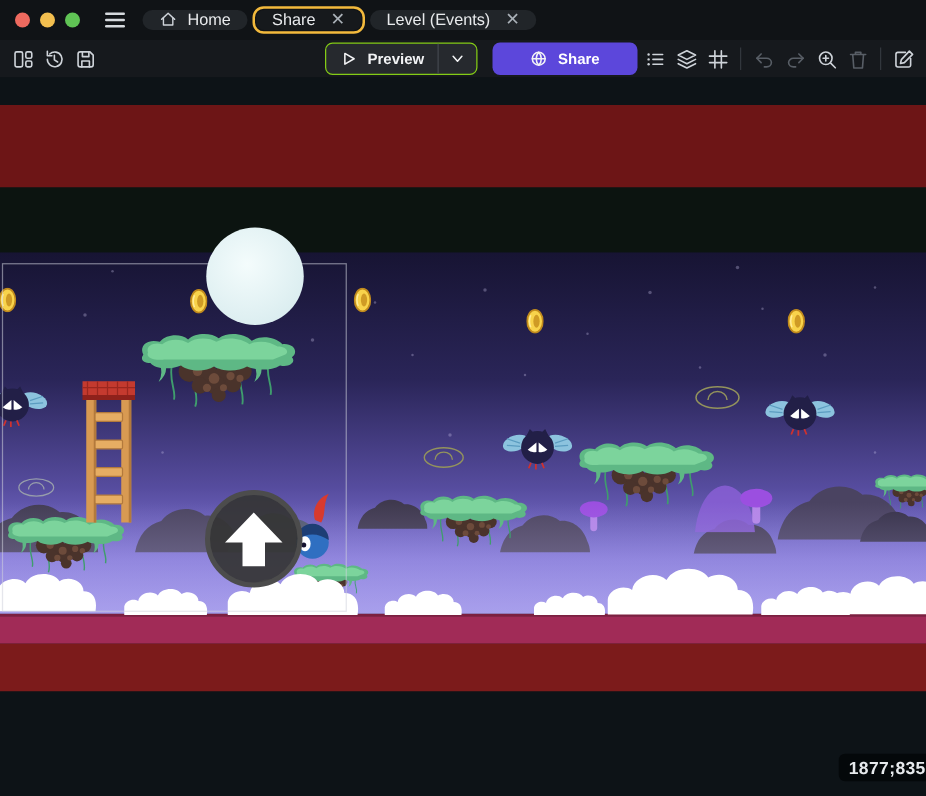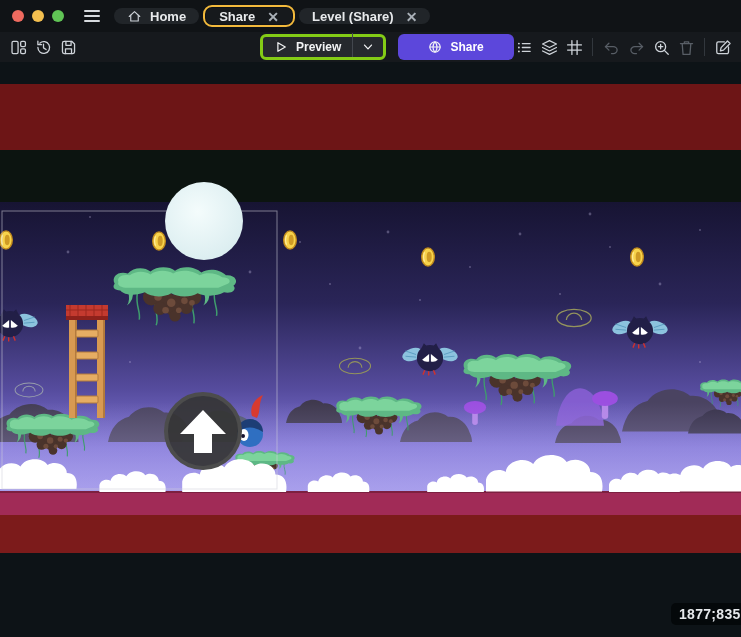--- a/index.html
+++ b/index.html
@@ -6,36 +6,36 @@
   body{width:741px;height:637px;overflow:hidden;background:#0d1317;font-family:"Liberation Sans",sans-serif}
   .app{position:relative;width:741px;height:637px;background:var(--editor-bg,#0d1317)}
 
   
   .titlebar{height:32px;background:var(--titlebar-bg,#101316);display:flex;align-items:center;padding-left:12px;box-sizing:border-box}
   .traffic{display:flex;gap:8px;align-items:center}
   .tl{width:12px;height:12px;border-radius:50%;display:inline-block}
   .hamburger{margin-left:16px;display:flex;flex-direction:column;gap:3px;padding:4px;cursor:pointer}
   .hamburger span{width:16px;height:2px;background:#d6dade;border-radius:1px}
   .tabs{display:flex;align-items:center;margin-left:10px;gap:4px;height:100%}
-  .tab{height:16px;display:flex;align-items:flex-end;gap:8px;padding:0 13px;background:var(--tab-bg,#212529);border-radius:8px;color:#e8eaec;font-size:13px;font-weight:700;cursor:pointer;white-space:nowrap}
+  .tab{height:16px;display:flex;align-items:flex-start;gap:8px;padding:0 13px;background:var(--tab-bg,#212529);border-radius:8px;color:#e8eaec;font-size:13px;font-weight:400;cursor:pointer;white-space:nowrap}
   .tab .ticon{width:15px;height:15px}
   .tab.active{background:var(--tab-active-bg,#16191c);border-radius:6px}
   .tab-highlight{border:2px solid var(--highlight,#f2b93c);border-radius:9px;padding:1px;display:flex}
   .close{font-size:14px;color:#aab1b8;margin-left:4px;line-height:1;cursor:pointer}
 
   
   .toolbar{height:30px;background:var(--toolbar-bg,#16191d);display:flex;align-items:center;padding:0 6px;box-sizing:border-box;position:relative}
   .tgroup{display:flex;align-items:center;gap:1px}
   .tgroup.right{margin-left:auto}
   .tbtn{width:24px;height:24px;display:flex;align-items:center;justify-content:center;border-radius:4px;cursor:pointer}
   .ticon{width:19px;height:19px;stroke:#ced3d9;fill:none;stroke-width:1.5;stroke-linecap:round;stroke-linejoin:round}
   .tbtn.dim .ticon{stroke:#585e66}
   .tdiv{width:1px;height:18px;background:#32373d;margin:0 5px}
   .center{position:absolute;left:260px;display:flex;gap:12px;align-items:center}
-  .preview-btn{display:flex;align-items:flex-end;height:26px;background:#26292e;border:3px solid #84cc16;border-radius:6px;color:#f2f3f5;font-size:12px;font-weight:700;cursor:pointer;box-sizing:border-box}
+  .preview-btn{display:flex;align-items:flex-end;height:26px;background:#26292e;border:1px solid #84cc16;border-radius:6px;color:#f2f3f5;font-size:12px;font-weight:700;cursor:pointer;box-sizing:border-box}
   .preview-btn .seg{padding:0 11px;display:flex;align-items:center;gap:8px;height:100%}
   .preview-btn .vdiv{width:1px;height:24px;background:#43474e}
   .preview-btn .drop{padding:0 8px;display:flex;align-items:center;height:100%}
   .share-btn{display:flex;align-items:center;gap:8px;height:26px;padding:0 30px;background:var(--share,#5c47db);border-radius:6px;color:#fff;font-size:12px;font-weight:700;cursor:pointer}
   .bicon{width:14px;height:14px;stroke:#f2f3f5;fill:none;stroke-width:1.6;stroke-linecap:round;stroke-linejoin:round}
 
   
   .canvas{position:absolute;top:62px;left:0;width:741px;height:575px;background:var(--editor-bg,#0d1317)}
   .scene{display:block}
   .coord-badge{position:absolute;left:671px;top:541px;background:rgba(4,7,9,0.95);color:#e6e9ec;font-size:14px;font-weight:600;padding:3px 8px;border-radius:5px;letter-spacing:.3px}
@@ -205,21 +205,21 @@
           </svg>
         <span>Home</span>
       </div>
       <div class="tab-highlight">
         <div class="tab active">
           <span>Share</span>
           <span class="close">✕</span>
         </div>
       </div>
       <div class="tab">
-        <span>Level (Share)</span>
+        <span>Level (Events)</span>
         <span class="close">✕</span>
       </div>
     </nav>
   </header>
 
   <div class="toolbar">
     <div class="tgroup left" id="left-icons">
         <span class="tbtn">
           <svg class="ticon" viewBox="0 0 22 22">
             <use href="#panels-icon"></use>

